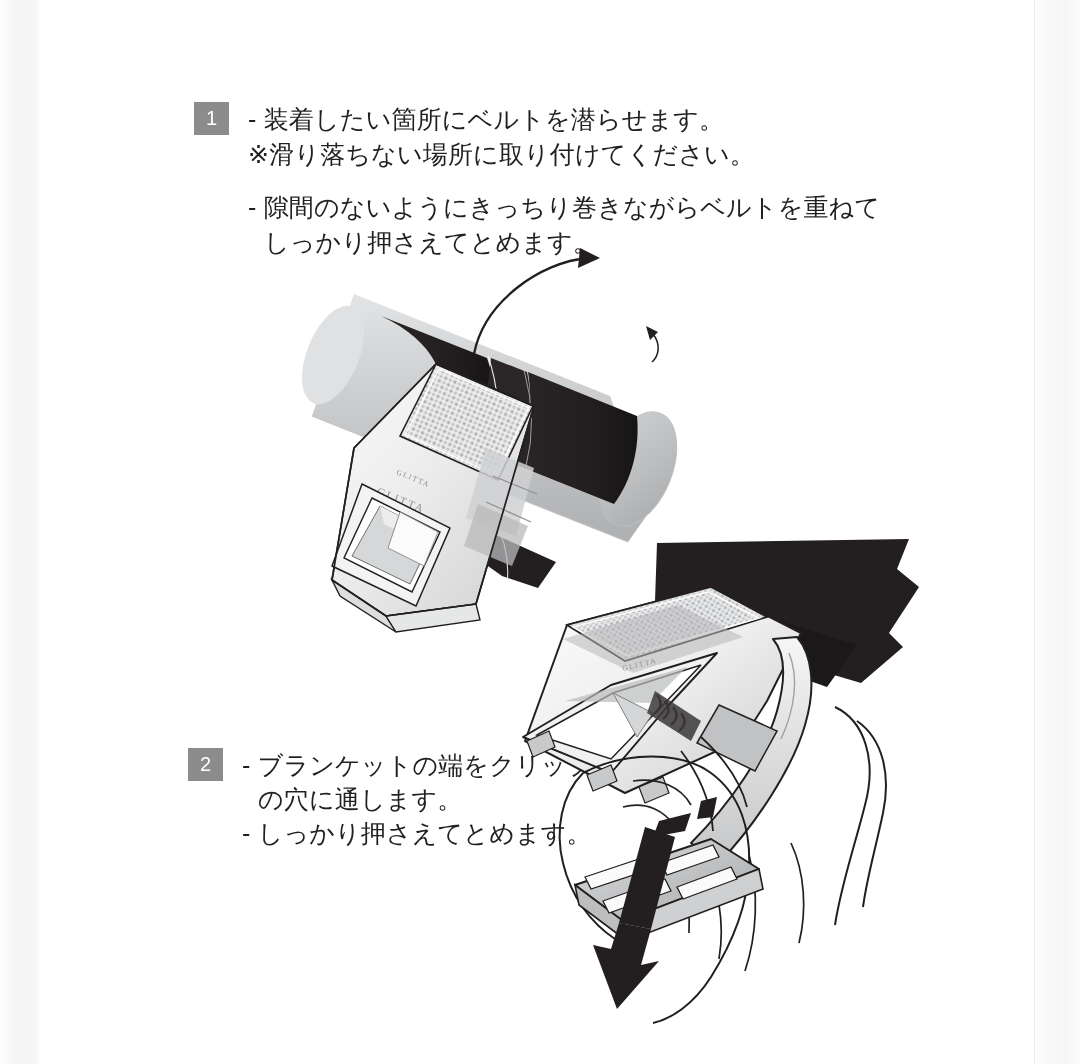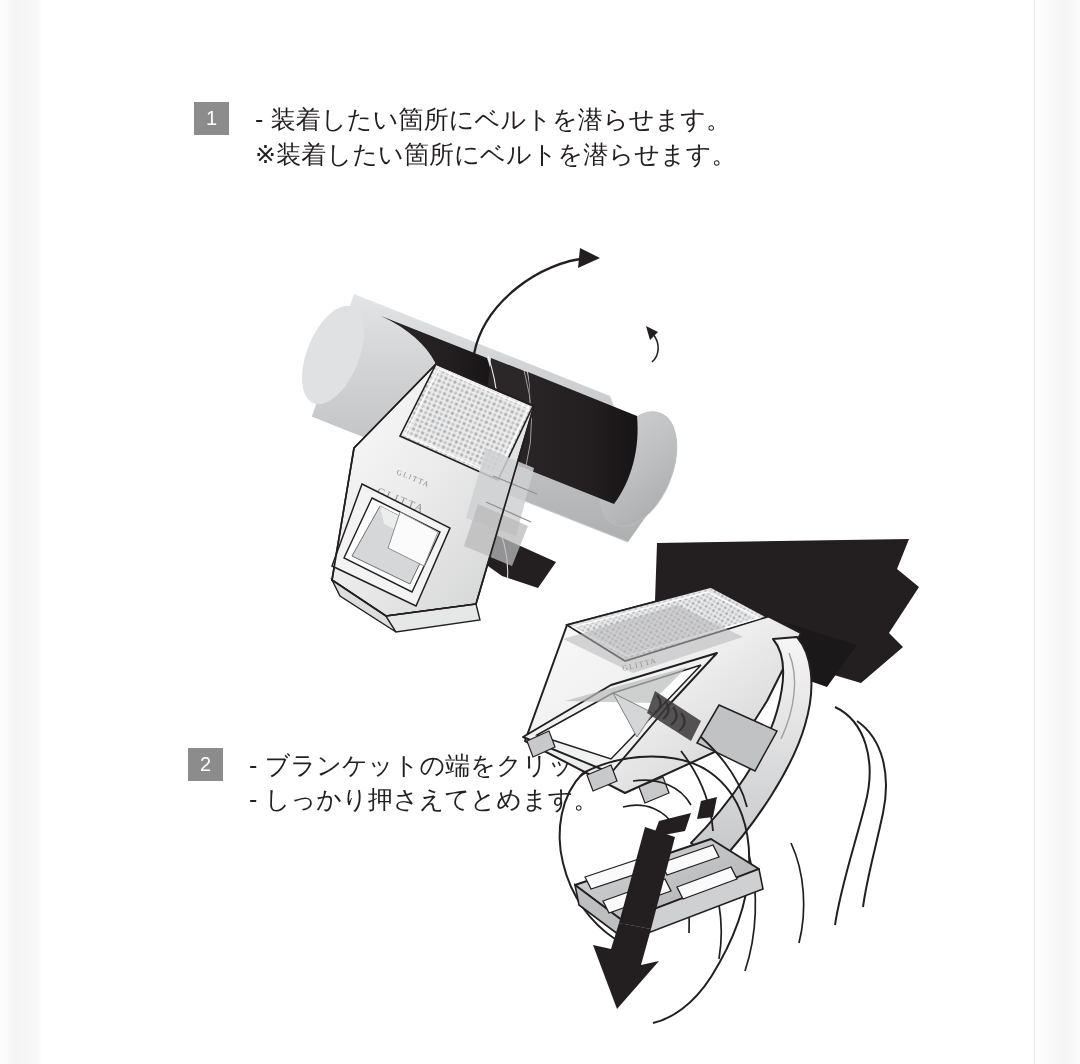--- a/index.html
+++ b/index.html
@@ -37,21 +37,21 @@
     width:35px;height:33px;
     background:#8c8c8c;
     color:#ffffff;
     font-size:20px;line-height:33px;
     text-align:center;
     font-family:"Liberation Sans",sans-serif;
     flex:0 0 auto;
     letter-spacing:0;
   }
   .lines{margin-left:10px;}
-  .para{margin:0 0 0 16px;}
+  .para{margin:0 0 0 9px;}
   .para + .para{margin-top:18px;}
   .ln{
     color:#231f20;
     font-size:25px;
     line-height:35px;
     white-space:pre;
     font-family:"Liberation Sans","DejaVu Sans",sans-serif;
     letter-spacing:.2px;
   }
   .ln.indent{padding-left:16px;}
@@ -79,21 +79,25 @@
 <div class="page">
 
   <div class="gutter-left"></div>
   <div class="gutter-right"></div>
 
   <div class="step" id="step1">
     <div class="badge">1</div>
     <div class="lines">
       <div class="para">
         <div class="ln">- 装着したい箇所にベルトを潜らせます。</div>
-        <div class="ln">※装着したい箇所にベルトを潜らせます。</div>
+        <div class="ln">※滑り落ちない場所に取り付けてください。</div>
+      </div>
+      <div class="para">
+        <div class="ln">- 隙間のないようにきっちり巻きながらベルトを重ねて</div>
+        <div class="ln indent">しっかり押さえてとめます。</div>
       </div>
     </div>
   </div>
 
   <div class="illu" id="illu1">
     <svg width="420" height="400" viewBox="0 0 420 400" xmlns="http://www.w3.org/2000/svg">
       <defs>
         <linearGradient id="cylg" x1="0" y1="0" x2="0" y2="1">
           <stop offset="0%" stop-color="#e3e4e5"></stop>
           <stop offset="28%" stop-color="#d3d4d5"></stop>
@@ -206,20 +210,21 @@
         <path d="M148,128 L246,170 L188,368 L98,380 L44,344 L66,212 Z" fill="none" stroke="#231f20" stroke-width="1.7" stroke-linejoin="round"></path>
       </g>
     </svg>
   </div>
 
   <div class="step" id="step2">
     <div class="badge">2</div>
     <div class="lines">
       <div class="para">
         <div class="ln">- ブランケットの端をクリップ</div>
+        <div class="ln indent">の穴に通します。</div>
         <div class="ln">- しっかり押さえてとめます。</div>
       </div>
     </div>
   </div>
 
   <div class="illu" id="illu2">
     <svg width="430" height="500" viewBox="0 0 430 500" xmlns="http://www.w3.org/2000/svg">
       <defs>
         <linearGradient id="m2a" x1="0" y1="0" x2="1" y2="1">
           <stop offset="0%" stop-color="#fdfdfd"></stop>

